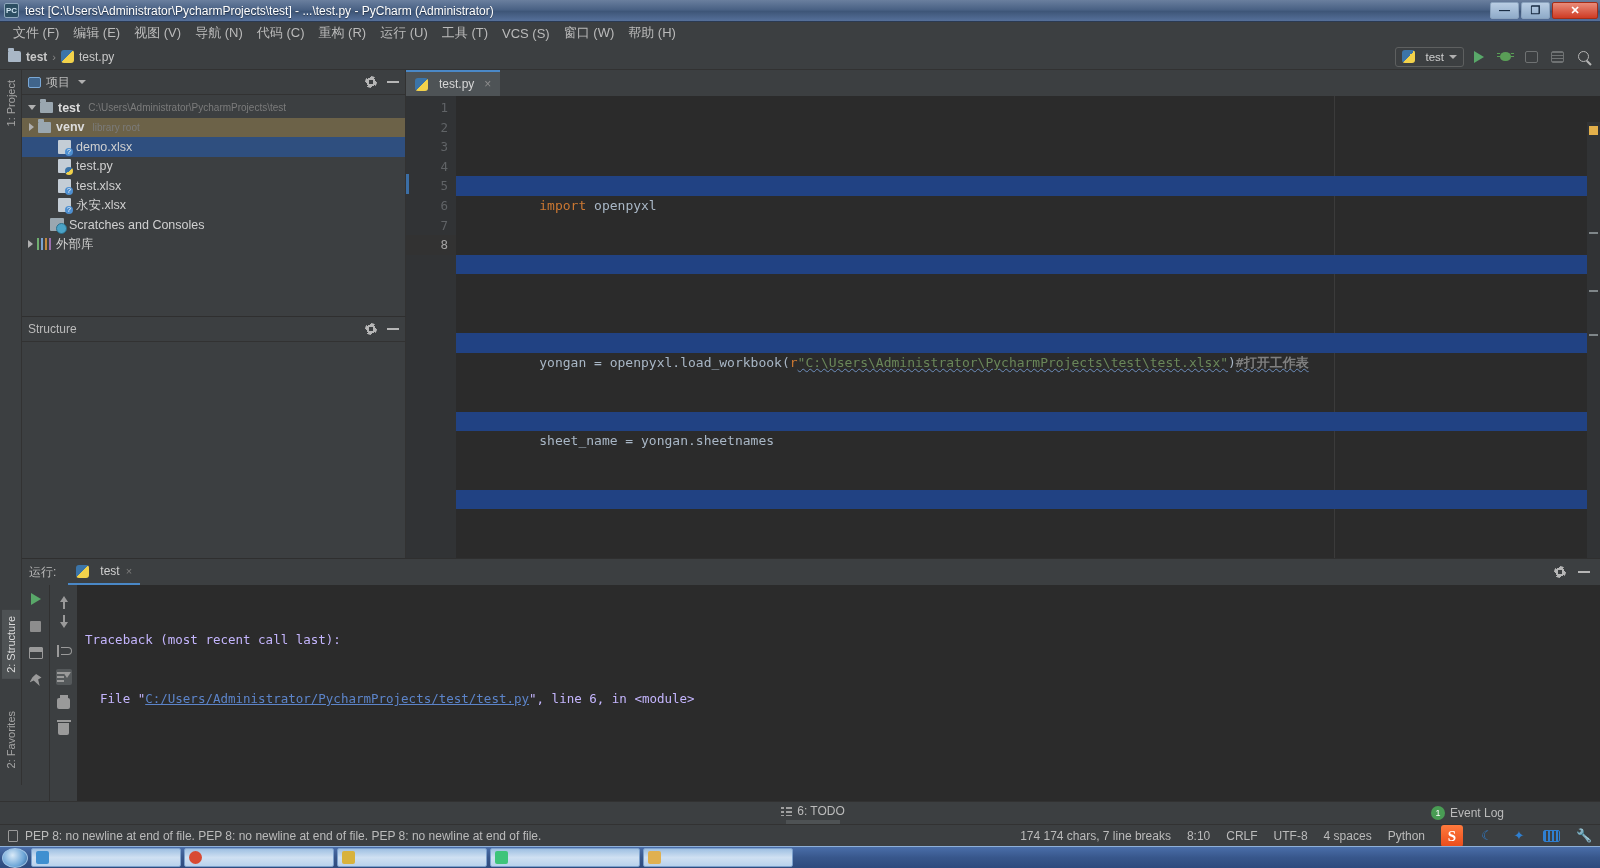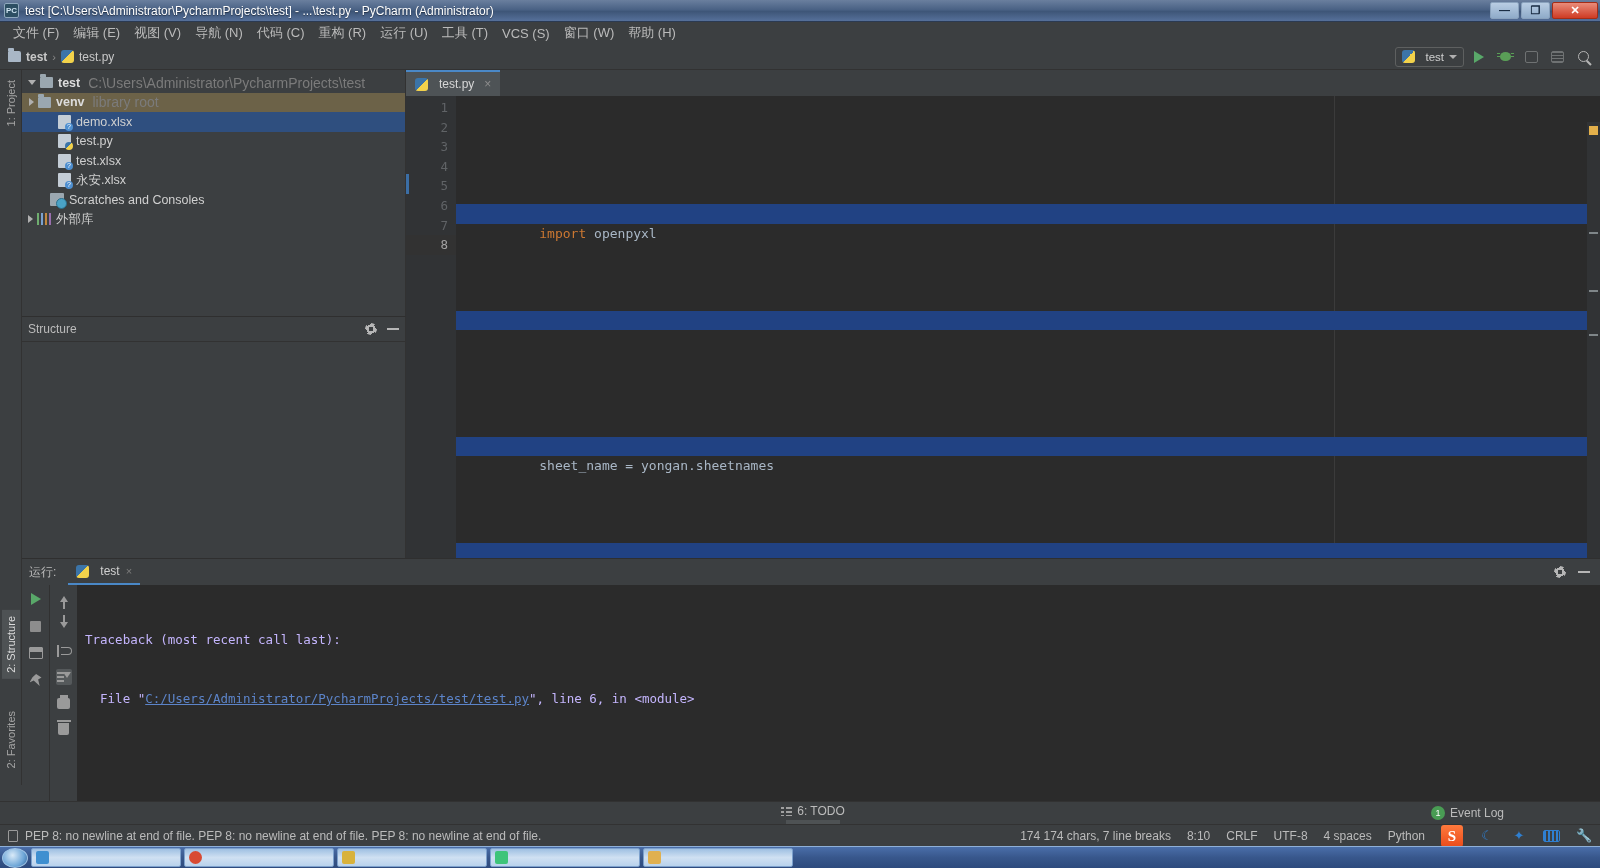--- a/index.html
+++ b/index.html
@@ -151,21 +151,21 @@
   }
   .ic-scratch {
     width: 14px; height: 13px; margin-right: 5px; flex:none; position: relative; background:#9aa7b0; border-radius:1px;
   }
   .ic-scratch:after{content:'';position:absolute;right:-3px;bottom:-3px;width:9px;height:9px;border-radius:50%;background:#4aa3c7;border:1px solid #2c6f8c;}
   .ic-lib { width: 14px; height: 12px; margin-right: 5px; flex:none;
     background: repeating-linear-gradient(90deg,#6fae6f 0 2px, transparent 2px 4px, #7aa2d0 4px 6px, transparent 6px 8px, #c2893f 8px 10px, transparent 10px 12px, #9a6fae 12px 14px);
   }
   .t-label { color: #d0d0d0; }
   .t-label.bold { font-weight: bold; color: #dcdcdc; }
-  .t-sub { color: #7b7b7b; margin-left: 8px; font-size: 14px; }
+  .t-sub { color: #7b7b7b; margin-left: 8px; font-size: 10px; }
 
   
   .structure-panel {
     position: absolute; left: 22px; top: 316px; width: 384px; height: 242px;
     background: #3c3f41; border-top: 1px solid #2f2f2f; border-right: 1px solid #323232;
   }
   .structure-body { background: #3c3f41; height: 216px; }
 
   
   .editor-wrap {
@@ -190,21 +190,21 @@
   .gutter .gl.cur { background: #323232; color: #a4a3a3; }
   .gutter-mark {
     position: absolute; left: 0; top: 78px; width: 3px; height: 20px; background: #3b6ea5;
   }
   .code {
     flex: 1; position: relative; font-family: "DejaVu Sans Mono", monospace;
     font-size: 13px; line-height: 19.6px; padding-top: 2px; color: #a9b7c6;
     white-space: pre; overflow: hidden;
   }
   .cline { height: 19.6px; padding-left: 5px; position: relative; }
-  .sel { background: #214283; margin-top: 28px; }
+  .sel { background: #214283; }
   .kw { color: #cc7832; }
   .str { color: #6a8759; }
   .prefix { color: #cc7832; }
   .cmt { color: #808080; }
   .squig {
     text-decoration: underline; text-decoration-style: wavy;
     text-decoration-color: #6e8fbe; text-decoration-thickness: 1px;
   }
   .right-margin {
     position: absolute; left: 878px; top: 0; width: 1px; height: 462px; background: #3b3b3b;
@@ -397,20 +397,29 @@
     </div>
   </div>
 
   <div class="vstrip-left">
     <div class="vtab" style="top:4px;">1: Project</div>
     <div class="vtab active" style="top:540px;">2: Structure</div>
     <div class="vtab" style="top:635px;">2: Favorites</div>
   </div>
 
   <div class="project-panel">
+    <div class="panel-head">
+      <span class="blue-sq"></span>
+      <span class="ph-title">项目</span>
+      <span class="caret-dn" style="margin-left:8px;"></span>
+      <span class="ph-actions">
+        <span class="gear"></span>
+        <span class="minus"></span>
+      </span>
+    </div>
     <div class="tree">
 
       <div class="trow">
         <span class="arrow-d"></span>
         <span class="ic-folder"></span>
         <span class="t-label bold">test</span>
         <span class="t-sub">C:\Users\Administrator\PycharmProjects\test</span>
       </div>
 
       <div class="trow sel-olive" style="padding-left:7px;">
@@ -489,20 +498,23 @@
 
       <div class="code">
         <div class="right-margin"></div>
 
         <div class="cline sel" style="width:1131px;">
           <span class="kw">import</span><span> openpyxl</span>
         </div>
 
         <div class="cline sel" style="width:1131px;"></div>
 
+        <div class="cline sel" style="width:1131px;">
+          <span>yongan = openpyxl.load_workbook(</span><span class="prefix">r</span><span class="str squig">"C:\Users\Administrator\PycharmProjects\test\test.xlsx"</span><span>)</span><span class="cmt squig" style="font-weight:bold;">#打开工作表</span>
+        </div>
 
         <div class="cline sel" style="width:1131px;">
           <span>sheet_name = yongan.sheetnames</span>
         </div>
 
         <div class="cline sel" style="width:1131px;"></div>
 
         
 
         

